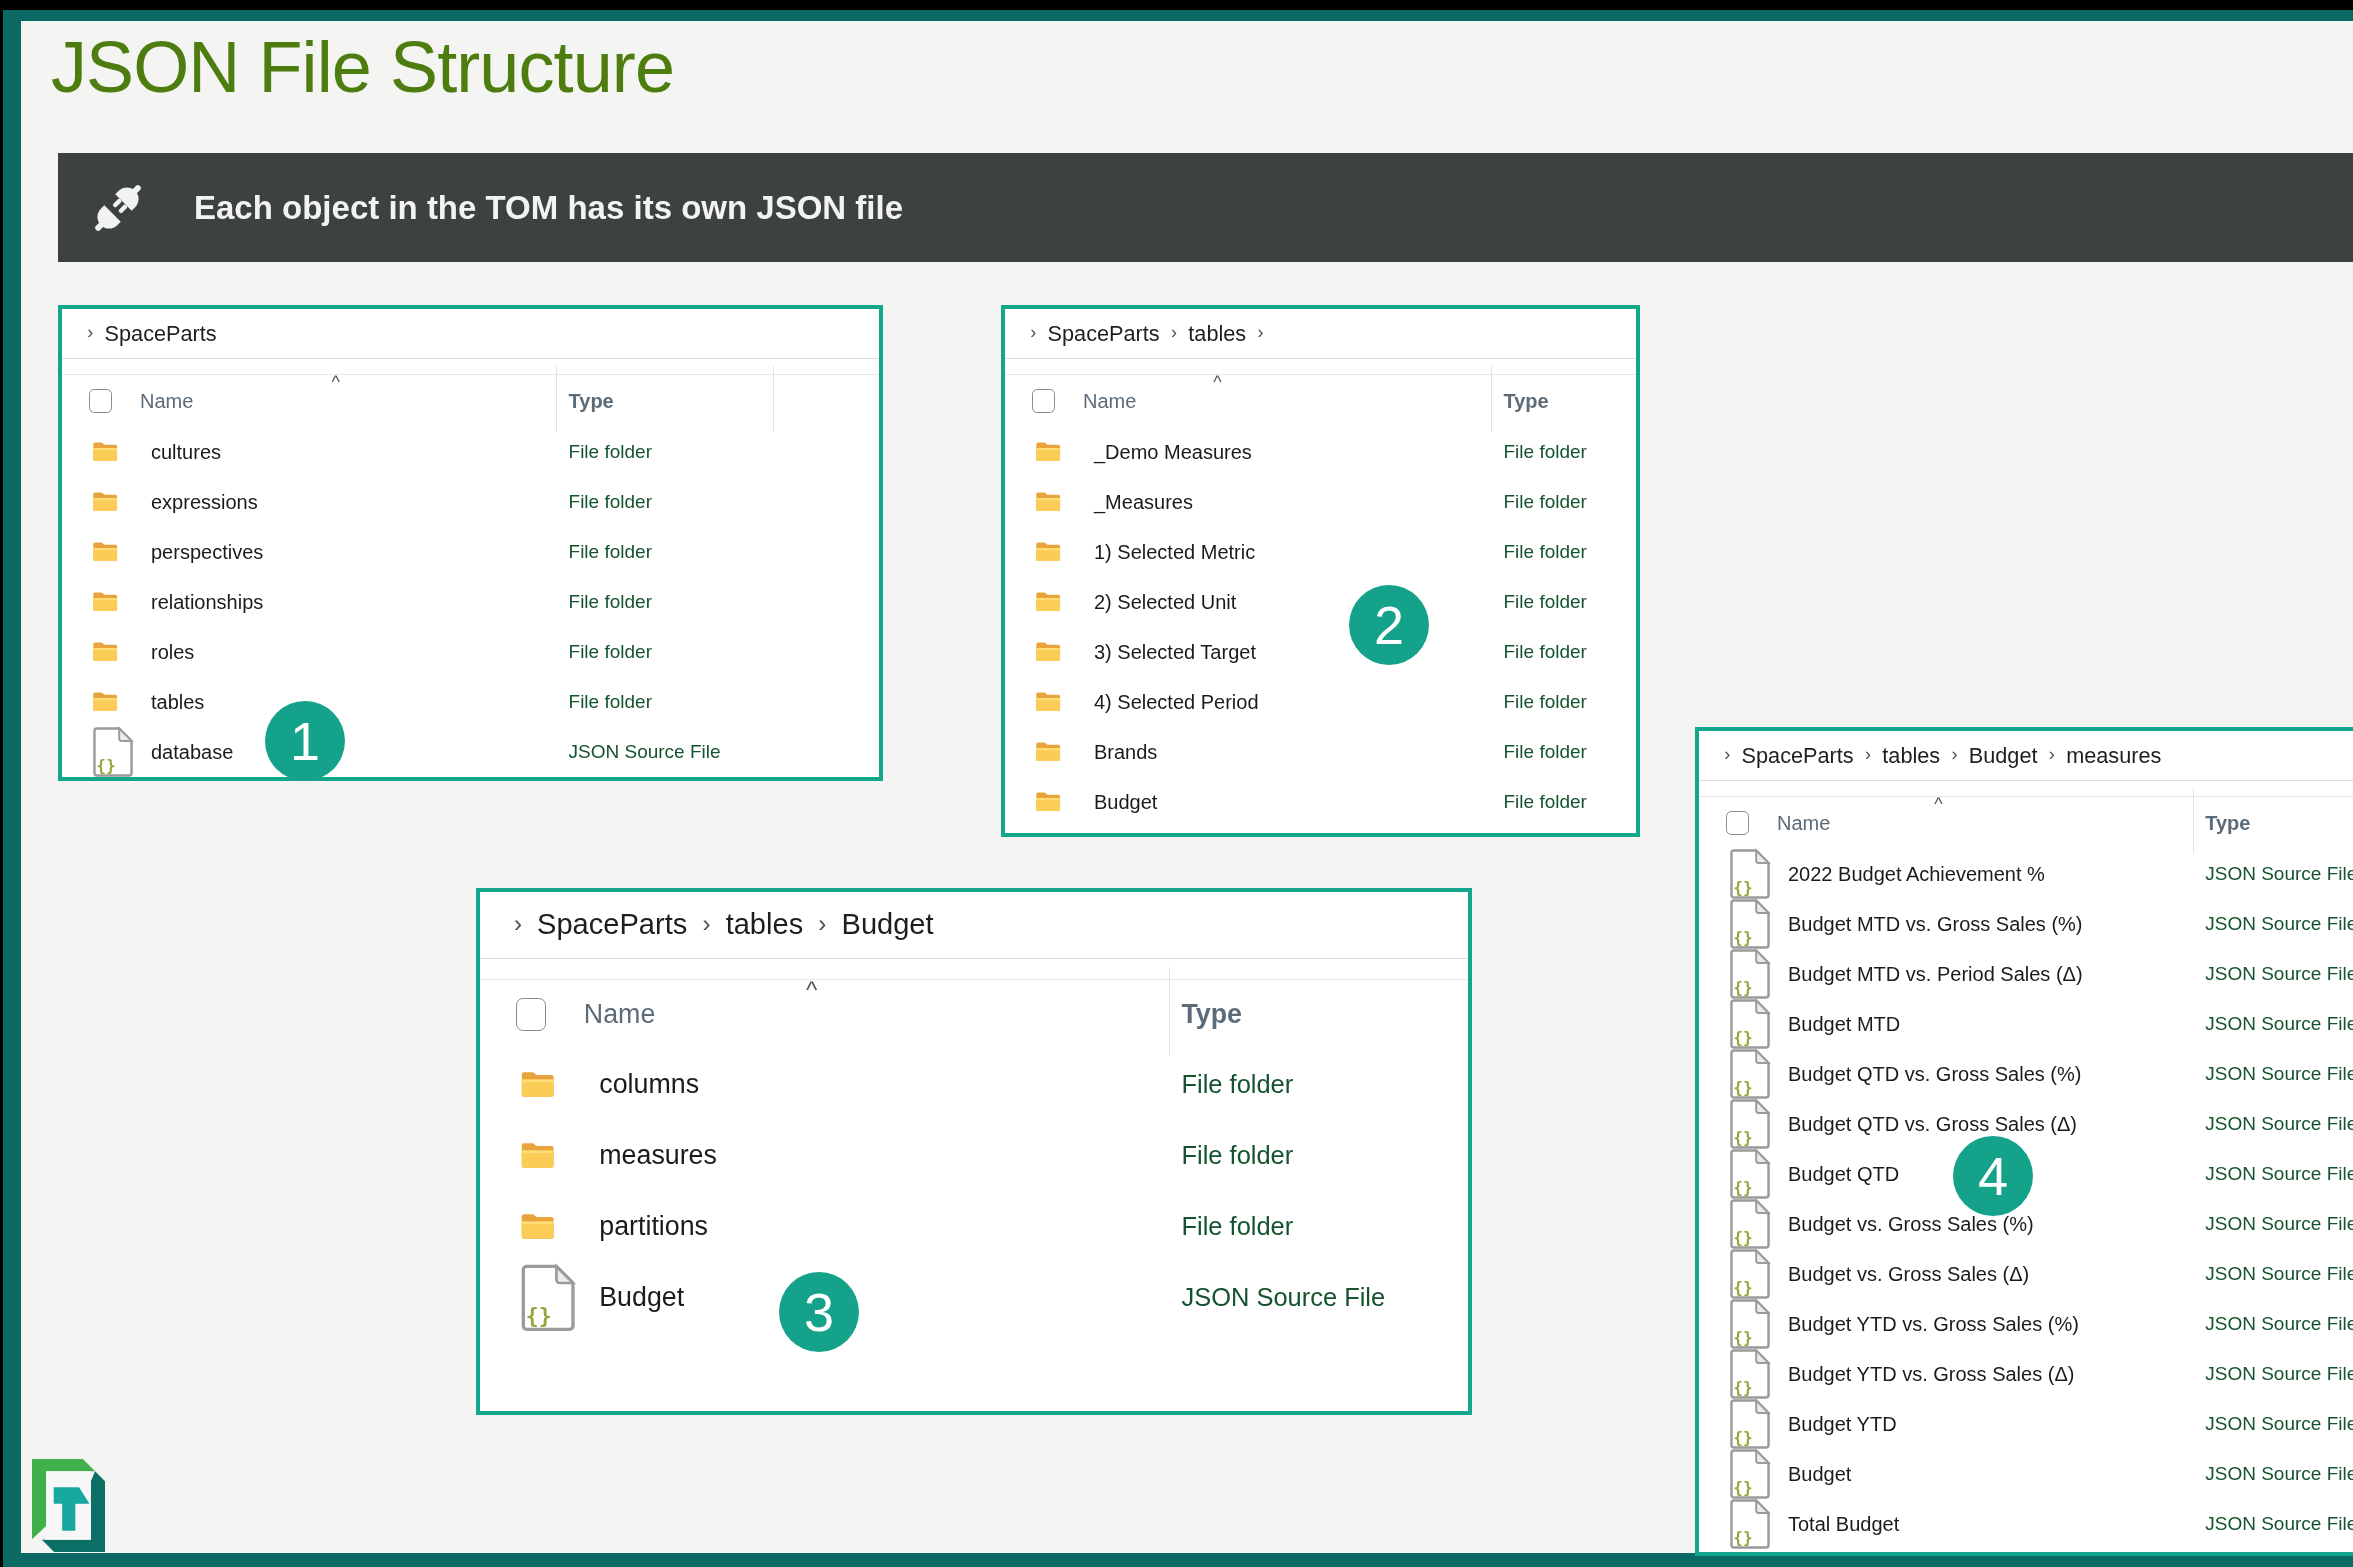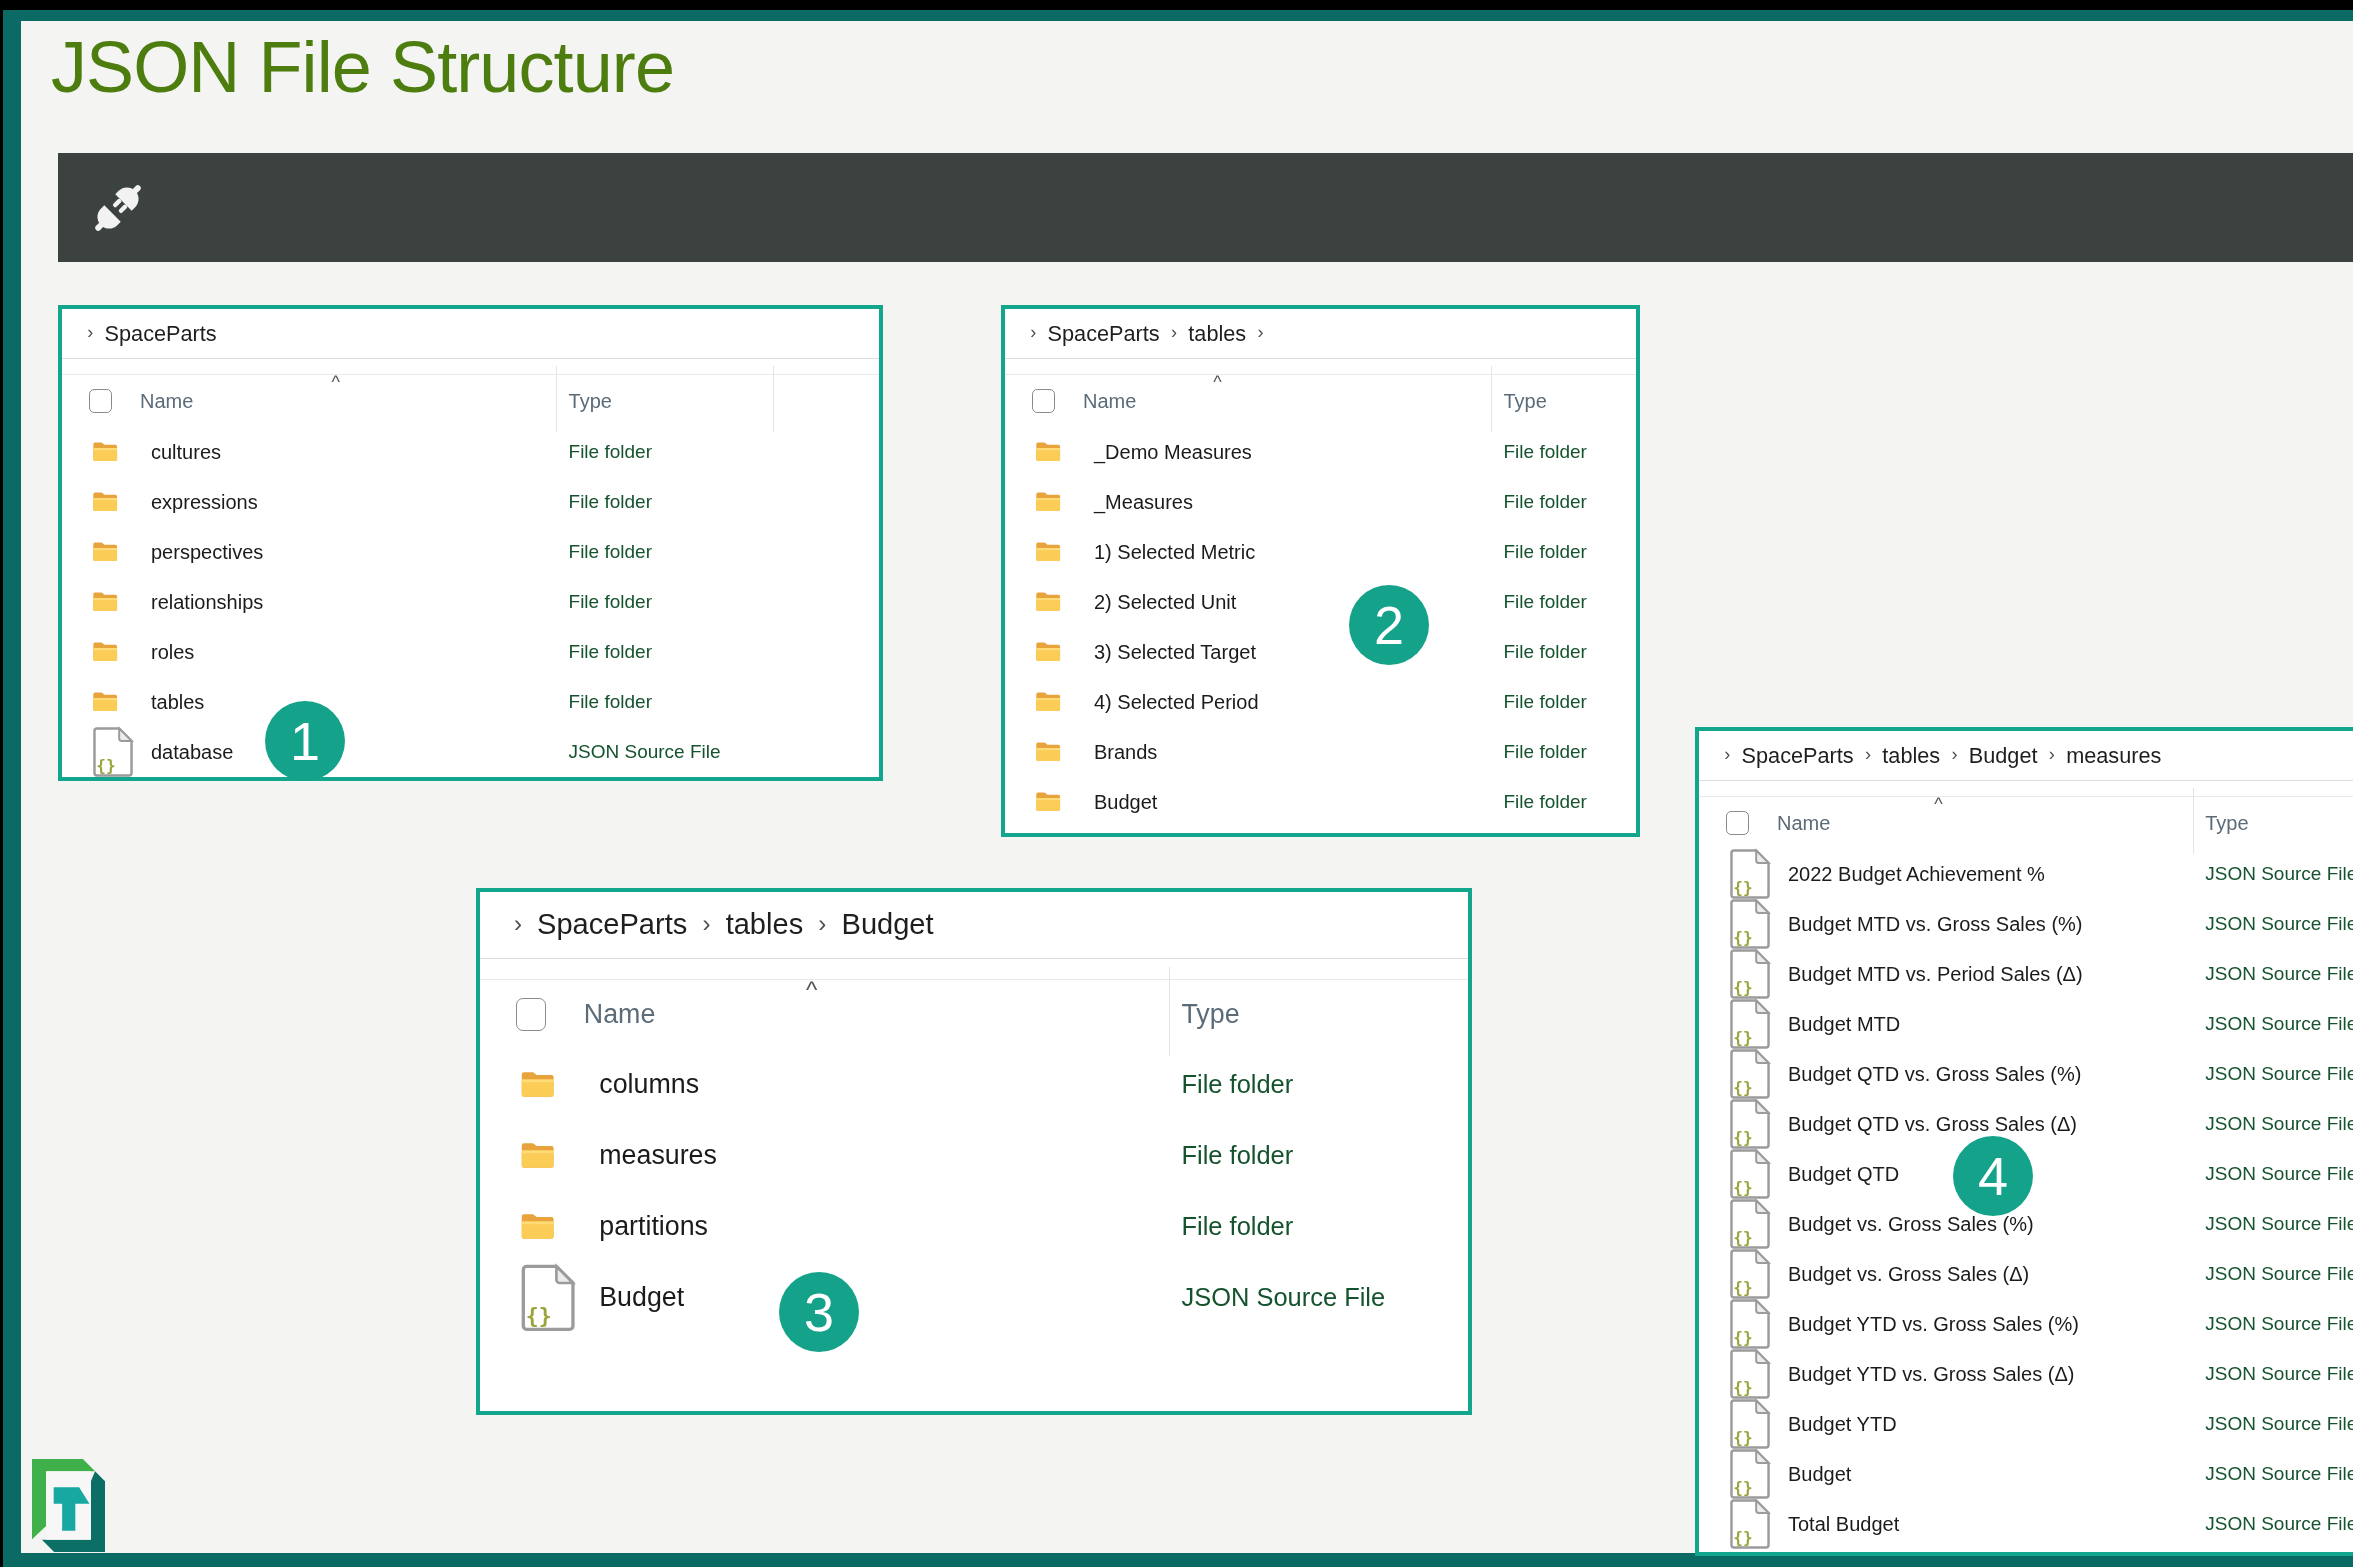--- a/index.html
+++ b/index.html
@@ -76,20 +76,21 @@
   .checkbox{
     width:calc(21px * var(--u));height:calc(22.6px * var(--u));
     border:1.4px solid #898A8C;border-radius:calc(5.2px * var(--u));
     margin-left:calc(27px * var(--u));
     background:#fff;flex:0 0 auto;
   }
   .colname{font-size:calc(20px * var(--u));margin-left:calc(28px * var(--u));}
   .coltype{
     position:absolute;left:var(--typecol);
     font-size:calc(20px * var(--u));
+    font-weight:bold;
   }
   .vline{
     position:absolute;left:calc(var(--typecol) - 12.2px);
     top:calc(-9.4px * var(--u));height:calc(66px * var(--u));
     width:0.9px;background:#E4E4E4;
   }
   .vline2{
     position:absolute;left:87%;
     top:calc(-9.4px * var(--u));height:calc(66px * var(--u));
     width:0.9px;background:#E4E4E4;
@@ -140,20 +141,21 @@
   <svg class="banner-icon" viewBox="0 0 64 64" width="62" height="62">
     <g transform="rotate(45 32 32)" fill="#F2F2F2">
       <rect x="29" y="0" width="6" height="11" rx="3"></rect>
       <path d="M20 24 v-5 a12 12 0 0 1 24 0 v5 z"></path>
       <rect x="25.5" y="24" width="4.5" height="10" rx="1.8"></rect>
       <rect x="34" y="24" width="4.5" height="10" rx="1.8"></rect>
       <path d="M20 40 v5 a12 12 0 0 0 24 0 v-5 z"></path>
       <rect x="29" y="53" width="6" height="11" rx="3"></rect>
     </g>
   </svg>
+  <span class="banner-text">Each object in the TOM has its own JSON file</span>
 </div>
 
 <section class="panel" id="p1">
   <div class="crumbs">
       <span class="sep">›</span>
       <span class="crumb">SpaceParts</span>
     </div>
   <div class="toolbar-strip"></div>
   <div class="header">
     <span class="sort-caret">^</span>

